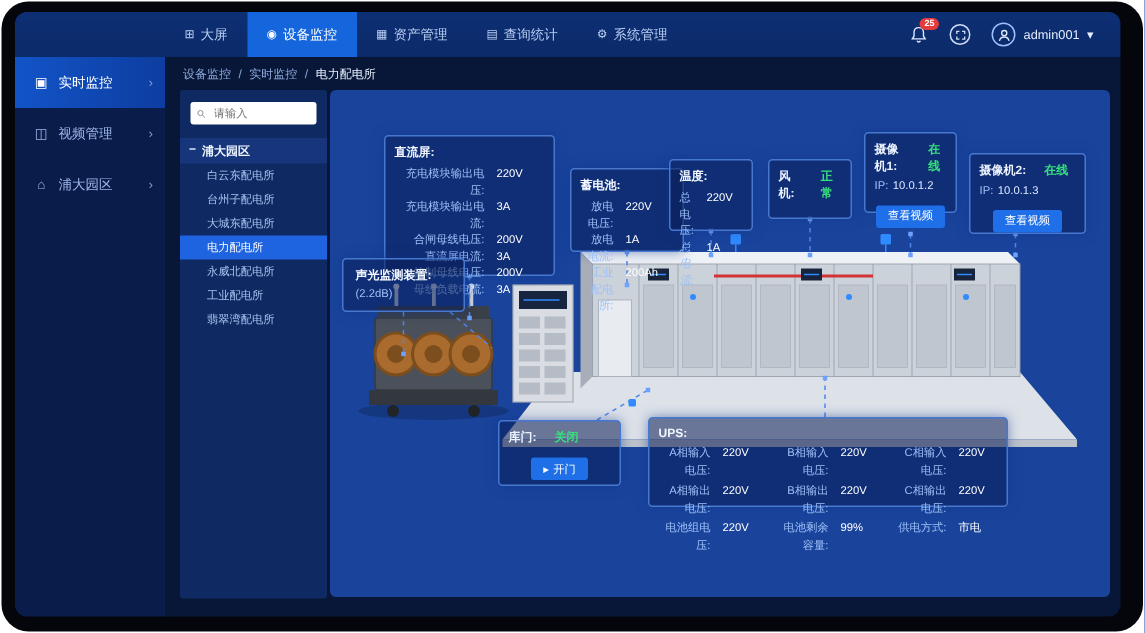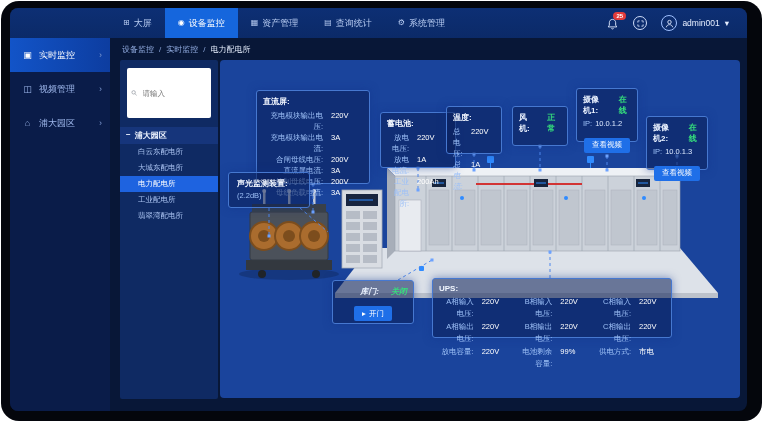--- a/index.html
+++ b/index.html
@@ -26,21 +26,21 @@
   .side-item.active{background:linear-gradient(90deg,#1254c8,#0d3da0);color:#fff;}
   .side-ico{font-size:9px;width:11px;text-align:center;}
   .side-chev{margin-left:auto;font-size:9px;color:#7f9ad1;}
 
   
   .breadcrumb{position:absolute;left:112px;top:30px;height:22px;display:flex;align-items:center;gap:5px;font-size:8px;color:#8fa9dd;z-index:3;}
   .bc-cur{color:#e8f0ff;}
 
   
   .tree{position:absolute;left:110px;top:52px;width:98px;bottom:12px;background:#0f2a63;border-radius:2px;padding-top:8px;box-sizing:border-box;z-index:3;}
-  .search{margin:0 7px 9px;background:#fff;border-radius:2px;height:26px;display:flex;align-items:center;padding:12px 4px;gap:3px;}
+  .search{margin:0 7px 9px;background:#fff;border-radius:2px;height:15px;display:flex;align-items:center;padding:0 4px;gap:3px;}
   .search input{border:none;outline:none;width:100%;font-size:7.5px;color:#333;background:transparent;}
   .tree-root{display:flex;gap:4px;font-size:8px;color:#eef4ff;background:#16357b;padding:3px 6px;font-weight:700;cursor:pointer;}
   .tree-item{font-size:7.5px;color:#a9c2f0;padding:3px 4px 3px 18px;cursor:pointer;white-space:nowrap;overflow:hidden;}
   .tree-item.selected{background:#1e63e0;color:#fff;}
 
   
   .content{position:absolute;left:210px;top:52px;width:520px;height:338px;background:#1a449c;border-radius:4px;overflow:hidden;z-index:2;}
 
   .cbox{position:absolute;background:rgba(10,30,85,.55);border:1px solid #4678d0;border-radius:3px;padding:5px 6px;box-sizing:border-box;box-shadow:0 0 8px rgba(15,50,140,.5);}
   .ctitle{font-size:8px;font-weight:700;color:#f2f7ff;margin-bottom:3px;}
@@ -149,22 +149,24 @@
           <circle cx="4" cy="4" r="2.6" fill="none" stroke="#8a8f98" stroke-width="1"></circle>
           <path d="M6 6l2.6 2.6" stroke="#8a8f98" stroke-width="1"></path>
         </svg>
         <input type="text" placeholder="请输入" style="">
       </div>
       <div class="tree-root">
         <span>−</span>
         <span>浦大园区</span>
       </div>
       <div class="tree-item">白云东配电所</div>
+      <div class="tree-item">台州子配电所</div>
       <div class="tree-item">大城东配电所</div>
       <div class="tree-item selected">电力配电所</div>
+      <div class="tree-item">永威北配电所</div>
       <div class="tree-item">工业配电所</div>
       <div class="tree-item">翡翠湾配电所</div>
     </div>
 
     <div class="content">
 
       <svg class="scene" width="500" height="160" viewBox="0 0 500 160">
 
         <polygon points="140,100 450,100 488,145 105,145" fill="#dde2e9"></polygon>
         <polygon points="105,145 488,145 488,150 105,150" fill="#bcc2cb"></polygon>
@@ -365,36 +367,36 @@
 
       <div class="cbox" style="left:356px;top:28px;width:62px;height:54px;">
         <div class="inline-status">
           <span>摄像机1:</span>
           <span class="green">在线</span>
         </div>
         <div class="ip-row"><span>IP:</span><span class="ipval">10.0.1.2</span></div>
         <div class="btn-row"><button class="btn">查看视频</button></div>
       </div>
 
-      <div class="cbox" style="left:426px;top:56px;width:62px;height:54px;">
+      <div class="cbox" style="left:426px;top:42px;width:78px;height:54px;">
         <div class="inline-status">
           <span>摄像机2:</span>
           <span class="green">在线</span>
         </div>
         <div class="ip-row"><span>IP:</span><span class="ipval">10.0.1.3</span></div>
         <div class="btn-row"><button class="btn">查看视频</button></div>
       </div>
 
       <div class="cbox" style="left:8px;top:112px;width:82px;height:36px;padding-left:8px;">
         <div class="ctitle" style="margin-bottom:1px;">声光监测装置:</div>
         <div class="noise-val">(2.2dB)</div>
       </div>
 
       <div class="cbox" style="left:112px;top:220px;width:82px;height:44px;text-align:center;">
-        <div class="inline-status" style="justify-content:flex-end;font-style:italic;">
+        <div class="inline-status" style="justify-content:flex-start;">
           <span>库门:</span>
           <span class="green">关闭</span>
         </div>
         <div class="btn-row">
           <button class="btn">
             <span>▸</span>
             <span>开门</span>
           </button>
         </div>
       </div>
@@ -420,21 +422,21 @@
             </div>
           <div class="ucell">
               <span class="clabel">B相输出电压:</span>
               <span class="cval">220V</span>
             </div>
           <div class="ucell">
               <span class="clabel">C相输出电压:</span>
               <span class="cval">220V</span>
             </div>
           <div class="ucell">
-              <span class="clabel">放电容量:</span>
+              <span class="clabel">电池组电压:</span>
               <span class="cval">220V</span>
             </div>
           <div class="ucell">
               <span class="clabel">电池剩余容量:</span>
               <span class="cval">99%</span>
             </div>
           <div class="ucell">
               <span class="clabel">供电方式:</span>
               <span class="cval">市电</span>
             </div>

